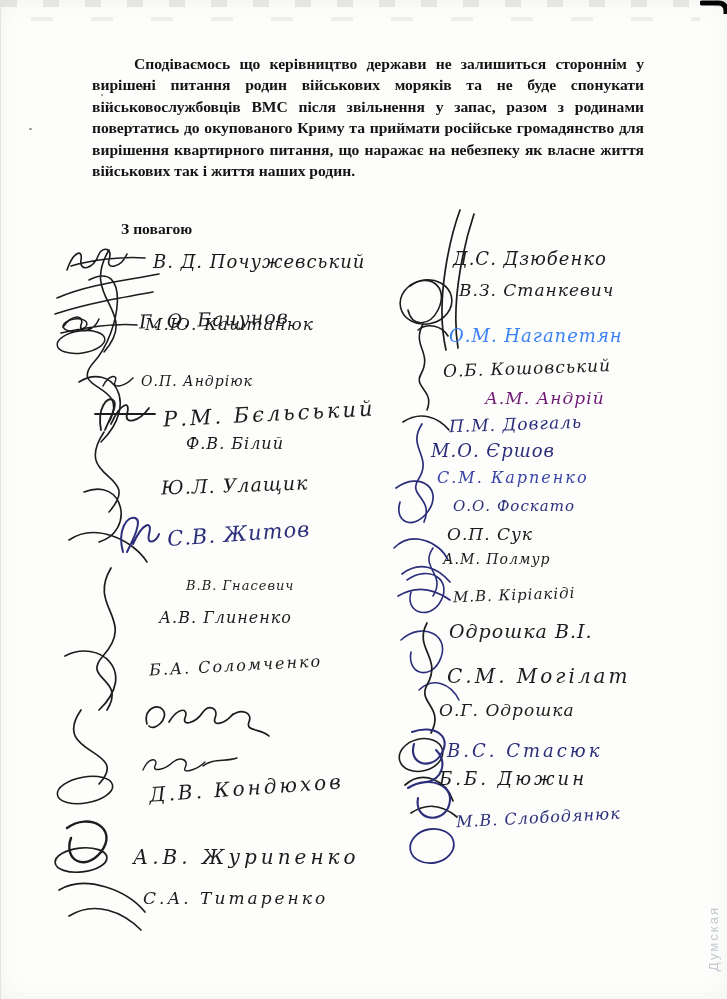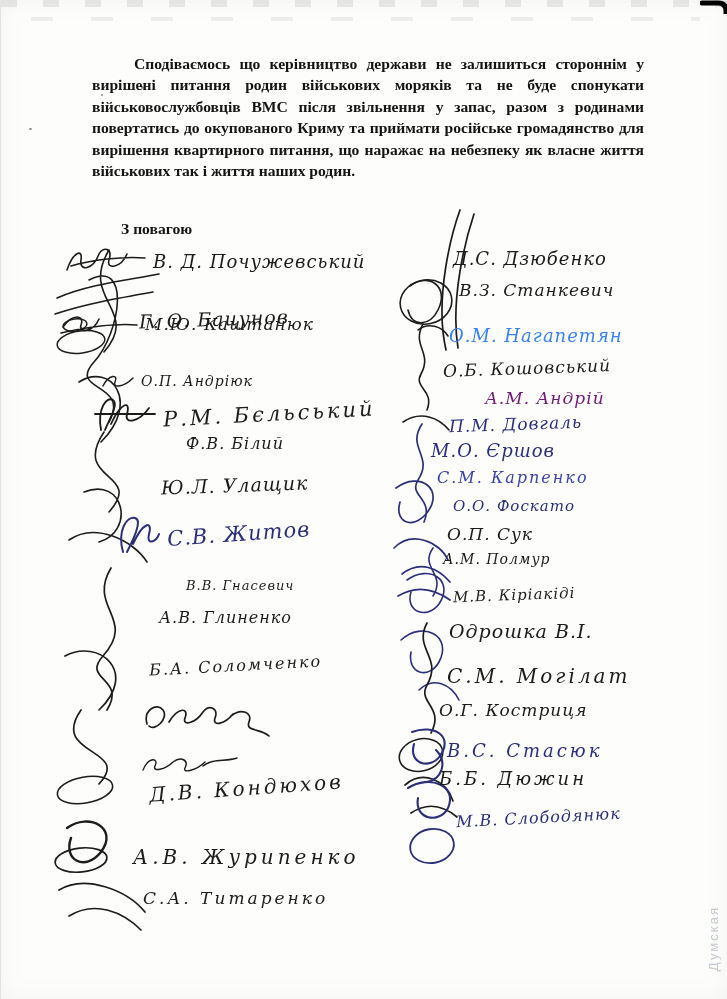--- a/index.html
+++ b/index.html
@@ -228,21 +228,21 @@
   <div class="sig" style="left: 452px; top: 586px; color: rgb(28, 28, 28);">
     <span class="sig-name" style="font-size:15px;transform:rotate(-2deg)">М.В. Кіріакіді</span>
   </div>
   <div class="sig" style="left: 448px; top: 620px; color: rgb(28, 28, 28); text-align: right;">
     <span class="sig-name" style="font-size:19px">Одрошка В.І.</span>
   </div>
   <div class="sig" style="left: 446px; top: 664px; color: rgb(28, 28, 28);">
     <span class="sig-name" style="font-size:20px;letter-spacing:3px">С.М. Могілат</span>
   </div>
   <div class="sig" style="left: 438px; top: 700px; color: rgb(28, 28, 28);">
-    <span class="sig-name" style="font-size:17px">О.Г. Костриця</span>
+    <span class="sig-name" style="font-size:17px">О.Г. Одрошка</span>
   </div>
   <div class="sig" style="left: 446px; top: 740px; color: rgb(43, 47, 122); justify-content: center;">
     <span class="sig-name" style="font-size:18px;letter-spacing:3px">В.С. Стасюк</span>
   </div>
   <div class="sig" style="left: 438px; top: 768px; color: rgb(28, 28, 28);">
     <span class="sig-name" style="font-size:18px;letter-spacing:3px">Б.Б. Дюжин</span>
   </div>
   <div class="sig" style="left: 455px; top: 808px; color: rgb(43, 47, 122);">
     <span class="sig-name" style="font-size:16px;transform:rotate(-3deg)">М.В. Слободянюк</span>
   </div>

